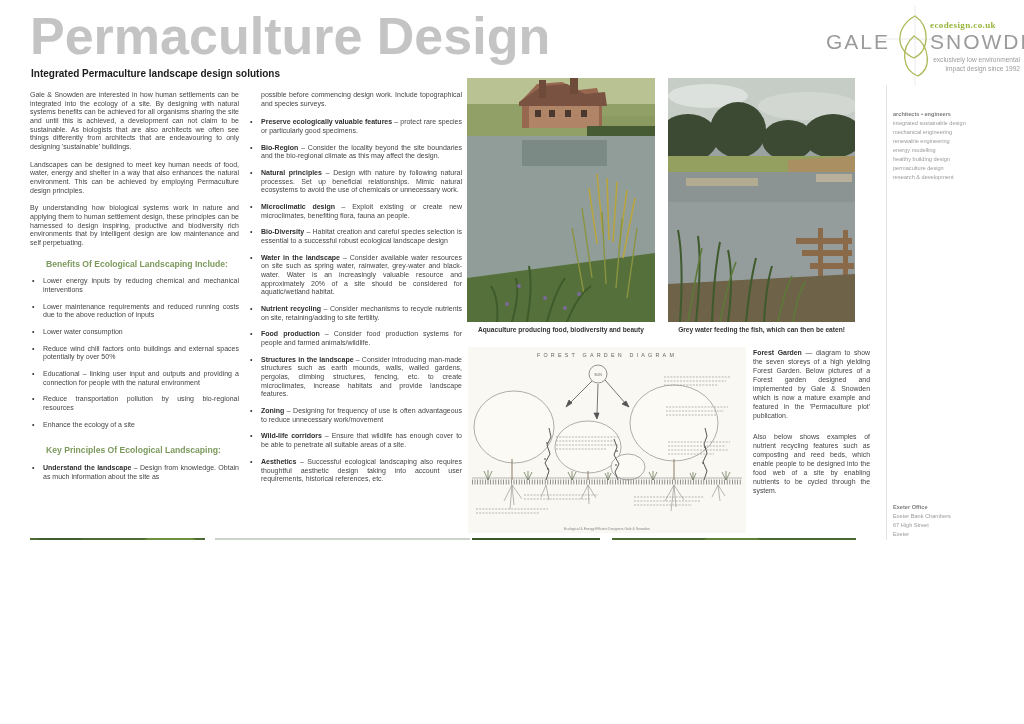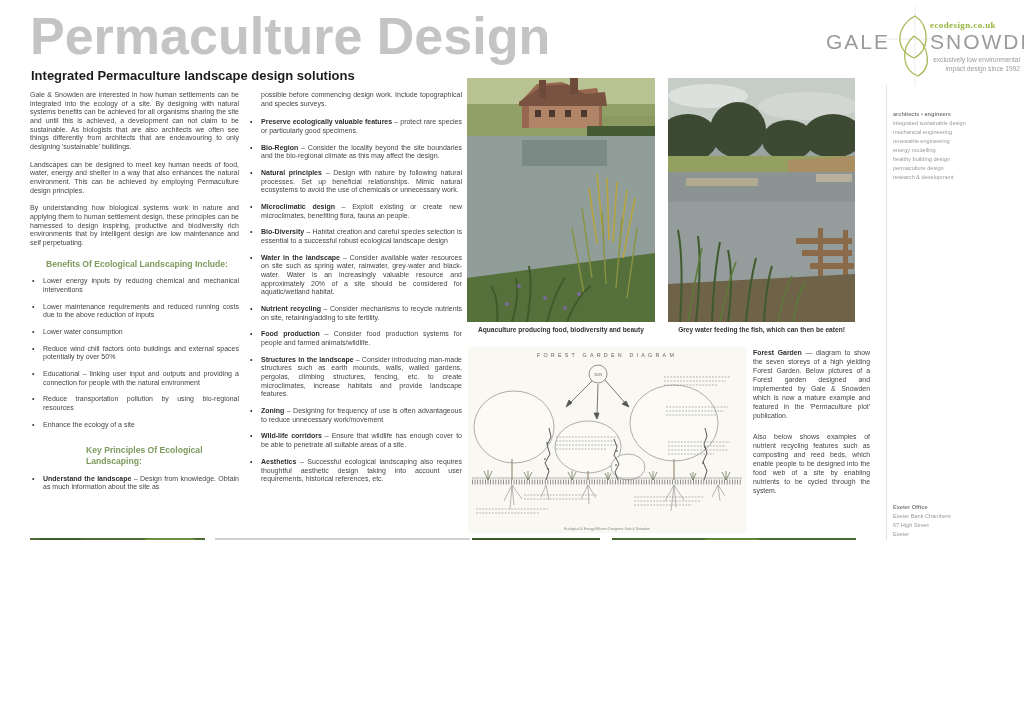--- a/index.html
+++ b/index.html
@@ -1,21 +1,21 @@
 <!DOCTYPE html>
 <html><head>
 <meta charset="utf-8">
 <style>
   html,body{margin:0;padding:0;background:#fff;}
   body{font-family:"Liberation Sans", sans-serif;}
   #poster{position:relative;width:1024px;height:540px;background:#fff;overflow:hidden;}
   .abs{position:absolute;}
   
   .title{font-size:52px;font-weight:bold;color:#c4c4c4;letter-spacing:0px;line-height:1;}
-  .subtitle{font-size:13px;font-weight:bold;color:#1c1c1c;}
+  .subtitle{font-size:10px;font-weight:bold;color:#1c1c1c;}
   
   .col{font-size:7px;line-height:1.24;color:#454545;text-align:justify;}
   .col p{margin:0 0 9px 0;}
   .greenhead{font-size:8.6px;font-weight:bold;color:#7c9a5d;margin:11px 0 8px 0;text-align:left;padding-left:16px;}
   ul.blist{list-style:none;margin:0;padding:0;}
   ul.blist li{position:relative;padding-left:13px;margin:0 0 8px 0;}
   ul.blist li::before{content:"\2022";position:absolute;left:2px;top:0;color:#333;}
   .lead{font-weight:bold;color:#2e2e2e;}
   
   .caption{font-size:6.6px;font-weight:bold;color:#333;text-align:center;}
@@ -68,21 +68,21 @@
     <ul class="blist">
 
     <li>Lower energy inputs by reducing chemical and mechanical interventions</li>
         <li>Lower maintenance requirements and reduced running costs due to the above reduction of inputs</li>
         <li>Lower water consumption</li>
         <li>Reduce wind chill factors onto buildings and external spaces potentially by over 50%</li>
         <li>Educational – linking user input and outputs and providing a connection for people with the natural environment</li>
         <li>Reduce transportation pollution by using bio-regional resources</li>
         <li>Enhance the ecology of a site</li>
       </ul>
-    <div class="greenhead" style="margin-top:16px;margin-left:40px;">Key Principles Of Ecological Landscaping:</div>
+    <div class="greenhead" style="margin-top:16px;">Key Principles Of Ecological Landscaping:</div>
     <ul class="blist">
       <li><span class="lead">Understand the landscape</span><span> – Design from knowledge. Obtain as much information about the site as</span></li>
     </ul>
   </div>
 
   <div class="abs col" style="left:248px;top:91px;width:214px;">
     <p style="padding-left:13px;margin-bottom:10px;">possible before commencing design work. Include topographical and species surveys.</p>
     <ul class="blist">
 
     <li><span class="lead">Preserve ecologically valuable features</span><span> – protect rare species or particularly good specimens.</span></li>

